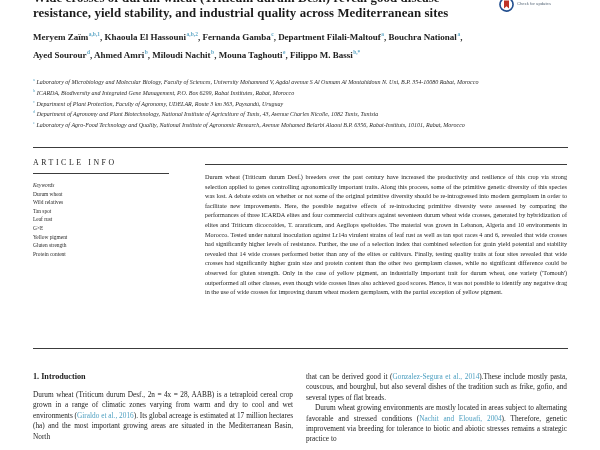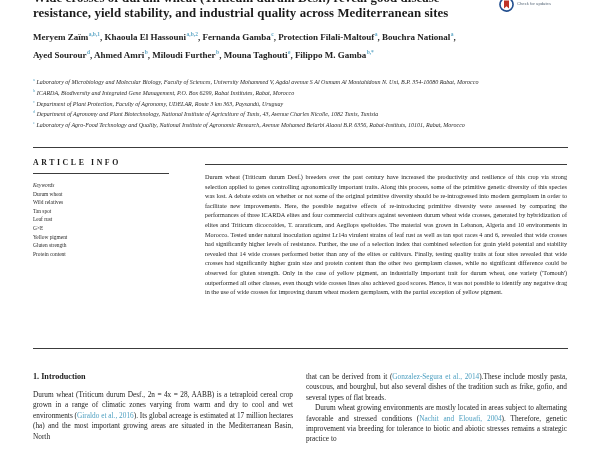--- a/index.html
+++ b/index.html
@@ -9,21 +9,21 @@
   .badge{position:absolute;left:499px;top:-3px;width:72px;display:flex;align-items:center;gap:3px;cursor:pointer;}
   .badge svg{width:15px;height:15px;flex:0 0 auto;}
   .badge-text{font-family:"Liberation Sans",sans-serif;font-size:4.2px;color:#5a6a7a;line-height:4.6px;}
   .authors{position:absolute;left:33px;top:27px;width:440px;font-weight:bold;font-size:9px;line-height:14.5px;color:#222;}
   .authors sup{color:#63aac9;font-size:5.5px;font-weight:bold;margin-left:.5px;}
   .affils{position:absolute;left:33px;top:76px;width:465px;font-style:italic;font-size:6px;line-height:8.8px;color:#2a2a2a;}
   .affil sup{color:#63aac9;font-style:normal;font-size:4.5px;margin-right:1.5px;}
   .rule{position:absolute;height:1px;background:#3c3c3c;}
   .rule-1{left:33px;width:535px;top:147px;}
   .rule-2{left:33px;width:535px;top:348px;}
-  .col-head{font-weight:bold;font-size:7.8px;letter-spacing:2.6px;color:#1b1b1b;}
+  .col-head{font-weight:normal;font-size:7.8px;letter-spacing:2.6px;color:#1b1b1b;}
   .info-col{position:absolute;left:33px;top:158px;width:150px;}
   .info-rule{height:1px;background:#3c3c3c;width:136px;margin-top:6px;}
   .kw-block{margin-top:7px;font-size:5.4px;line-height:8.6px;color:#2a2a2a;}
   .kw-label{font-style:italic;}
   .abs-col{position:absolute;left:205px;top:158px;width:362px;}
   .abs-rule{height:1px;background:#3c3c3c;width:362px;margin-top:6px;}
   .abs-text{margin-top:7px;font-size:6.2px;line-height:9.6px;color:#222;text-align:justify;}
   .intro-left{position:absolute;left:33px;top:372px;width:260px;}
   .intro-right{position:absolute;left:306px;top:372px;width:261px;}
   .sec-head{font-weight:bold;font-size:8.2px;color:#1b1b1b;}
@@ -54,33 +54,33 @@
 
   <div class="authors">
     
   
       <span class="author"><span>Meryem Zaïm</span><sup>a,b,1</sup><span>, </span></span>
     
       <span class="author"><span>Khaoula El Hassouni</span><sup>a,b,2</sup><span>, </span></span>
     
       <span class="author"><span>Fernanda Gamba</span><sup>c</sup><span>, </span></span>
     
-      <span class="author"><span>Protection Filali-Maltouf</span><sup>a</sup><span>, </span></span>
+      <span class="author"><span>Department Filali-Maltouf</span><sup>a</sup><span>, </span></span>
     
       <span class="author"><span>Bouchra National</span><sup>a</sup><span>, </span></span>
     
       <span class="author"><span>Ayed Sourour</span><sup>d</sup><span>, </span></span>
     
       <span class="author"><span>Ahmed Amri</span><sup>b</sup><span>, </span></span>
     
-      <span class="author"><span>Miloudi Further</span><sup>b</sup><span>, </span></span>
+      <span class="author"><span>Miloudi Nachit</span><sup>b</sup><span>, </span></span>
     
       <span class="author"><span>Mouna Taghouti</span><sup>e</sup><span>, </span></span>
     
-      <span class="author"><span>Filippo M. Gamba</span><sup>b,*</sup><span></span></span>
+      <span class="author"><span>Filippo M. Bassi</span><sup>b,*</sup><span></span></span>
     </div>
 
   <div class="affils">
 
       <div class="affil"><sup>a</sup><span>Laboratory of Microbiology and Molecular Biology, Faculty of Sciences, University Mohammed V, Agdal avenue S Al Oumam Al Moutahidoun N. Uni, B.P. 354-10080 Rabat, Morocco</span></div>
 
       <div class="affil"><sup>b</sup><span>ICARDA, Biodiversity and Integrated Gene Management, P.O. Box 6299, Rabat Institutes, Rabat, Morocco</span></div>
 
       <div class="affil"><sup>c</sup><span>Department of Plant Protection, Faculty of Agronomy, UDELAR, Route 3 km 363, Paysandú, Uruguay</span></div>
 
@@ -123,17 +123,17 @@
   </div>
 
   <div class="rule rule-2"></div>
 
   <div class="intro-left">
     <div class="sec-head">1. Introduction</div>
     <div class="body-par"><span class="indent"></span><span><span class="seg-plain">Durum wheat (</span><span class="seg-italic">Triticum durum</span><span class="seg-plain"> Desf., 2n = 4x = 28, AABB) is a tetraploid cereal crop grown in a range of climatic zones varying from warm and dry to cool and wet environments (</span><span class="seg-cite">Giraldo et al., 2016</span><span class="seg-plain">). Its global acreage is estimated at 17 million hectares (ha) and the most important growing areas are situated in the Mediterranean Basin, North</span></span></div>
   </div>
 
   <div class="intro-right">
-    <div class="body-par"><span><span class="seg-plain">that can be derived from it (</span><span class="seg-cite">Gonzalez-Segura et al., 2014</span><span class="seg-plain">).These include mostly pasta, couscous, and bourghul, but also several dishes of the tradition such as frike, gofio, and several types of flat breads.</span></span></div>
+    <div class="body-par"><span><span class="seg-plain">that can be derived good it (</span><span class="seg-cite">Gonzalez-Segura et al., 2014</span><span class="seg-plain">).These include mostly pasta, couscous, and bourghul, but also several dishes of the tradition such as frike, gofio, and several types of flat breads.</span></span></div>
     <div class="body-par" style="text-indent:9px;"><span><span class="seg-plain">Durum wheat growing environments are mostly located in areas subject to alternating favorable and stressed conditions (</span><span class="seg-cite">Nachit and Elouafi, 2004</span><span class="seg-plain">). Therefore, genetic improvement via breeding for tolerance to biotic and abiotic stresses remains a strategic practice to</span></span></div>
   </div>
 
 </div>
 
 </body></html>

